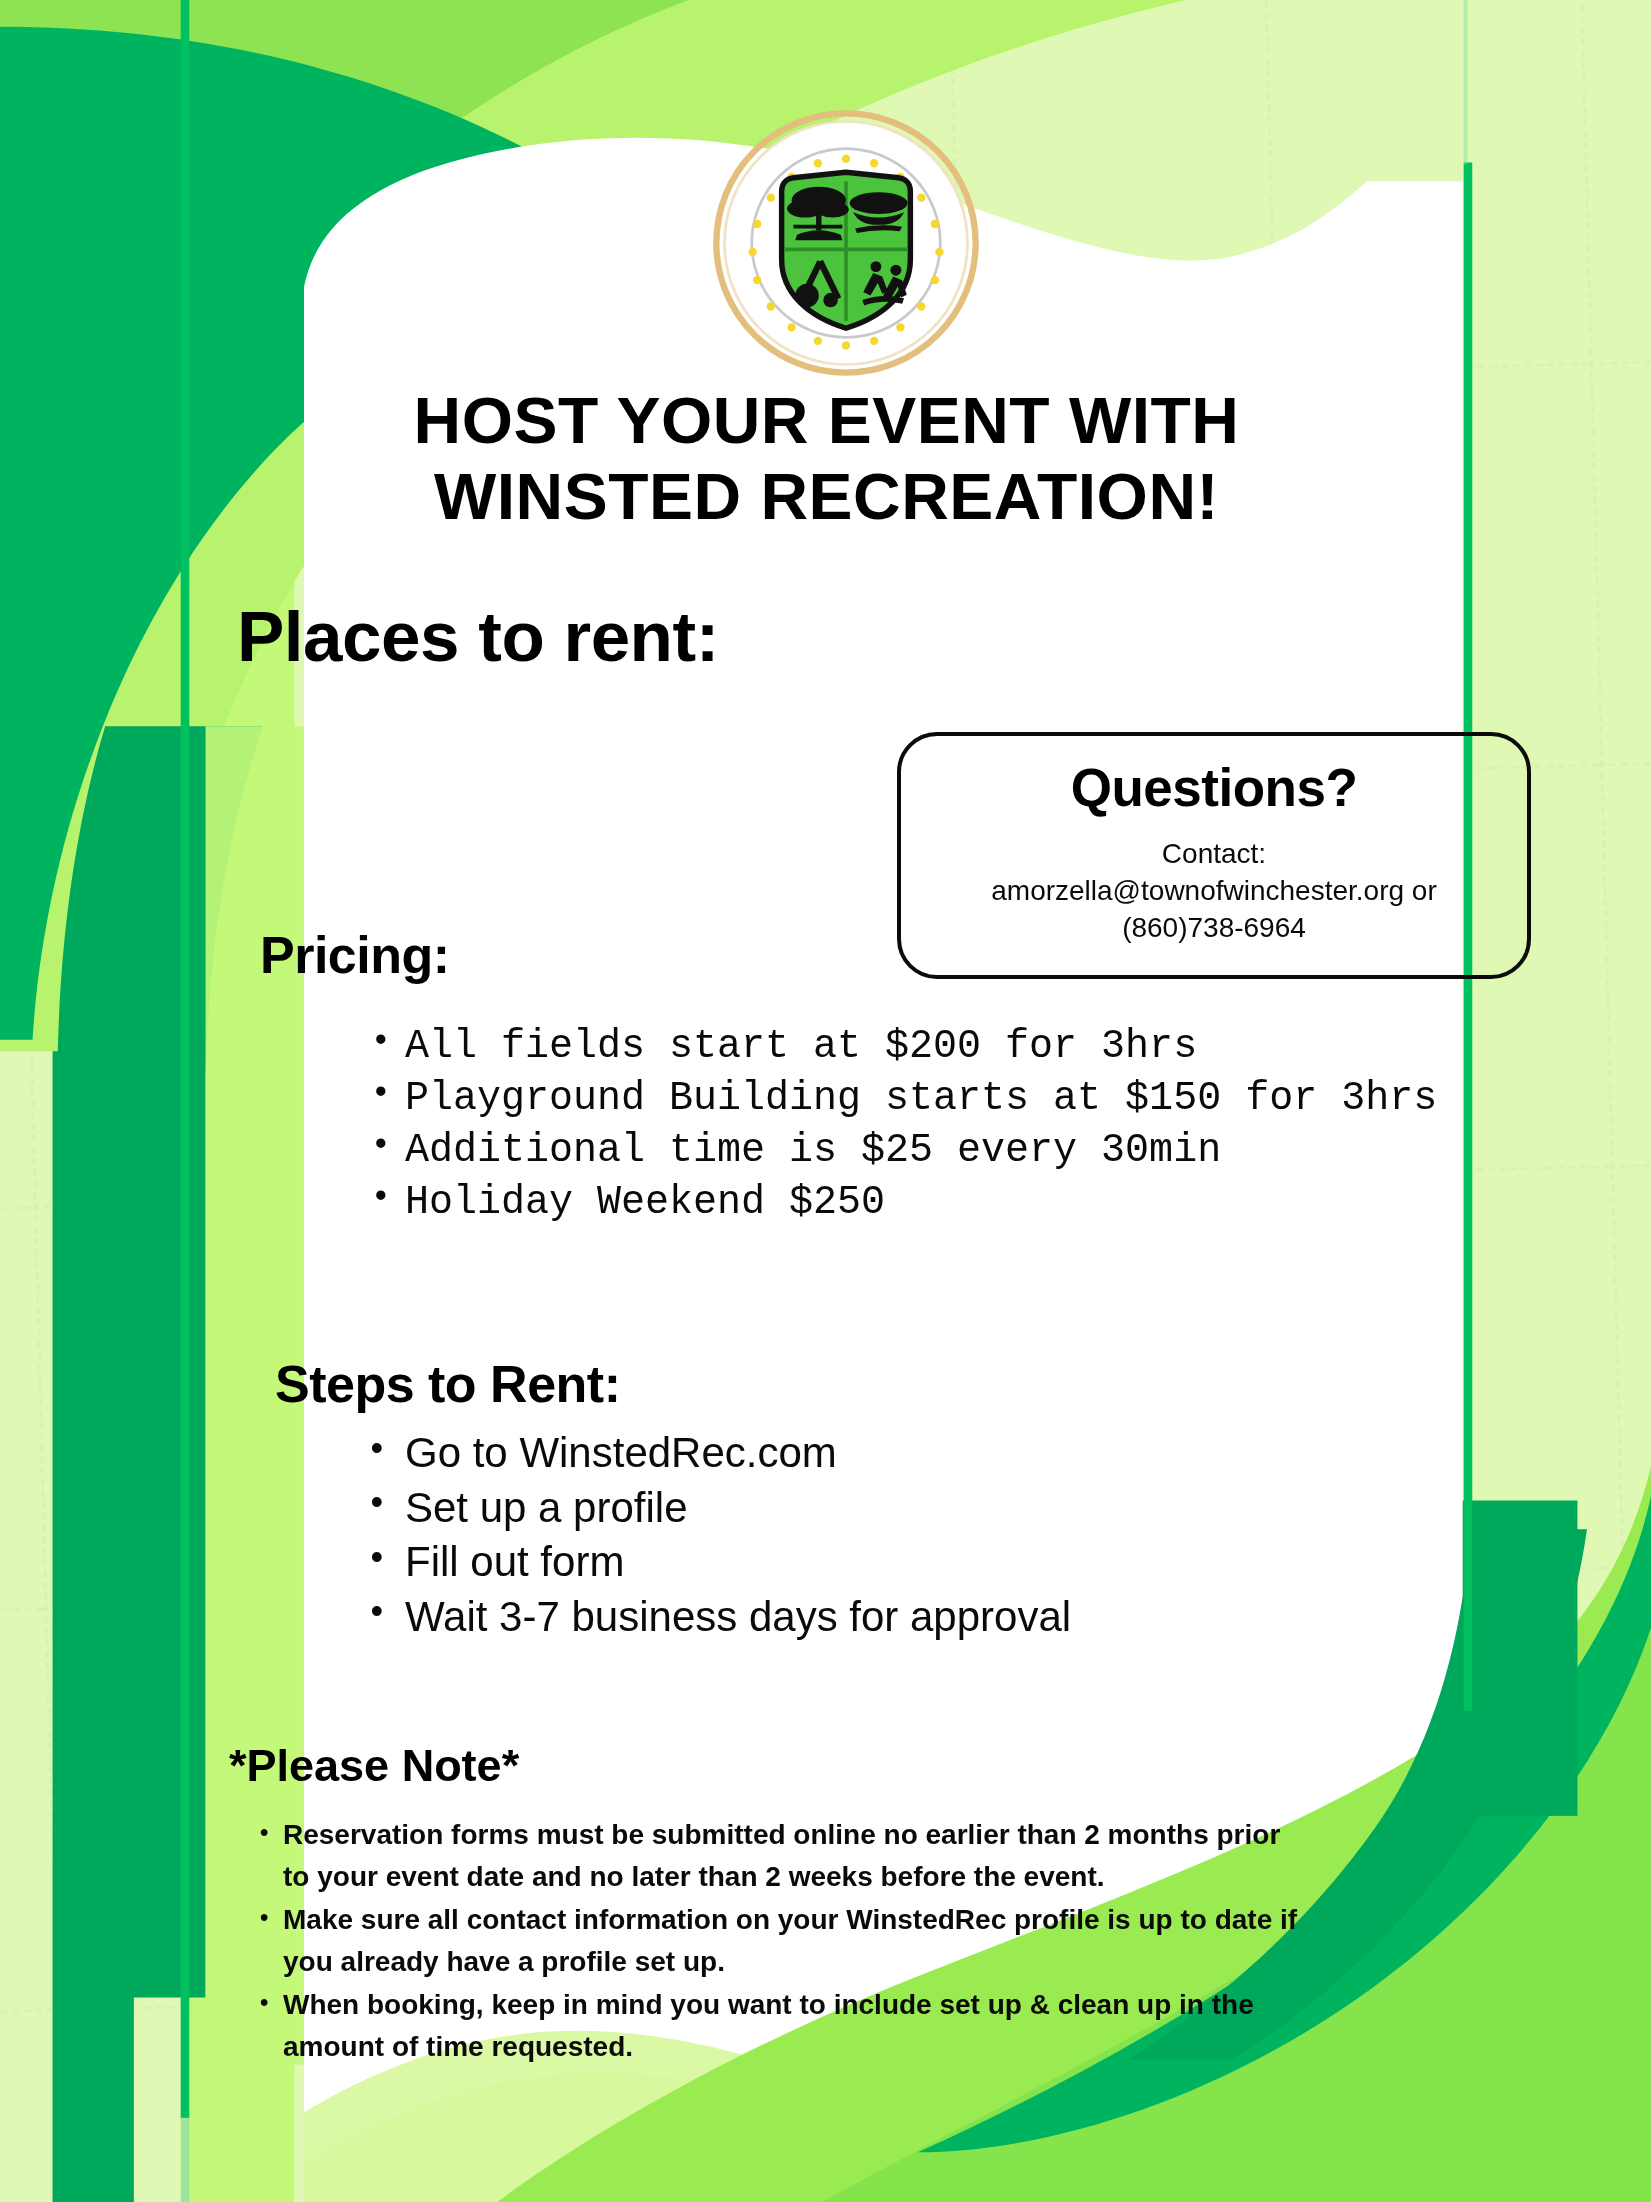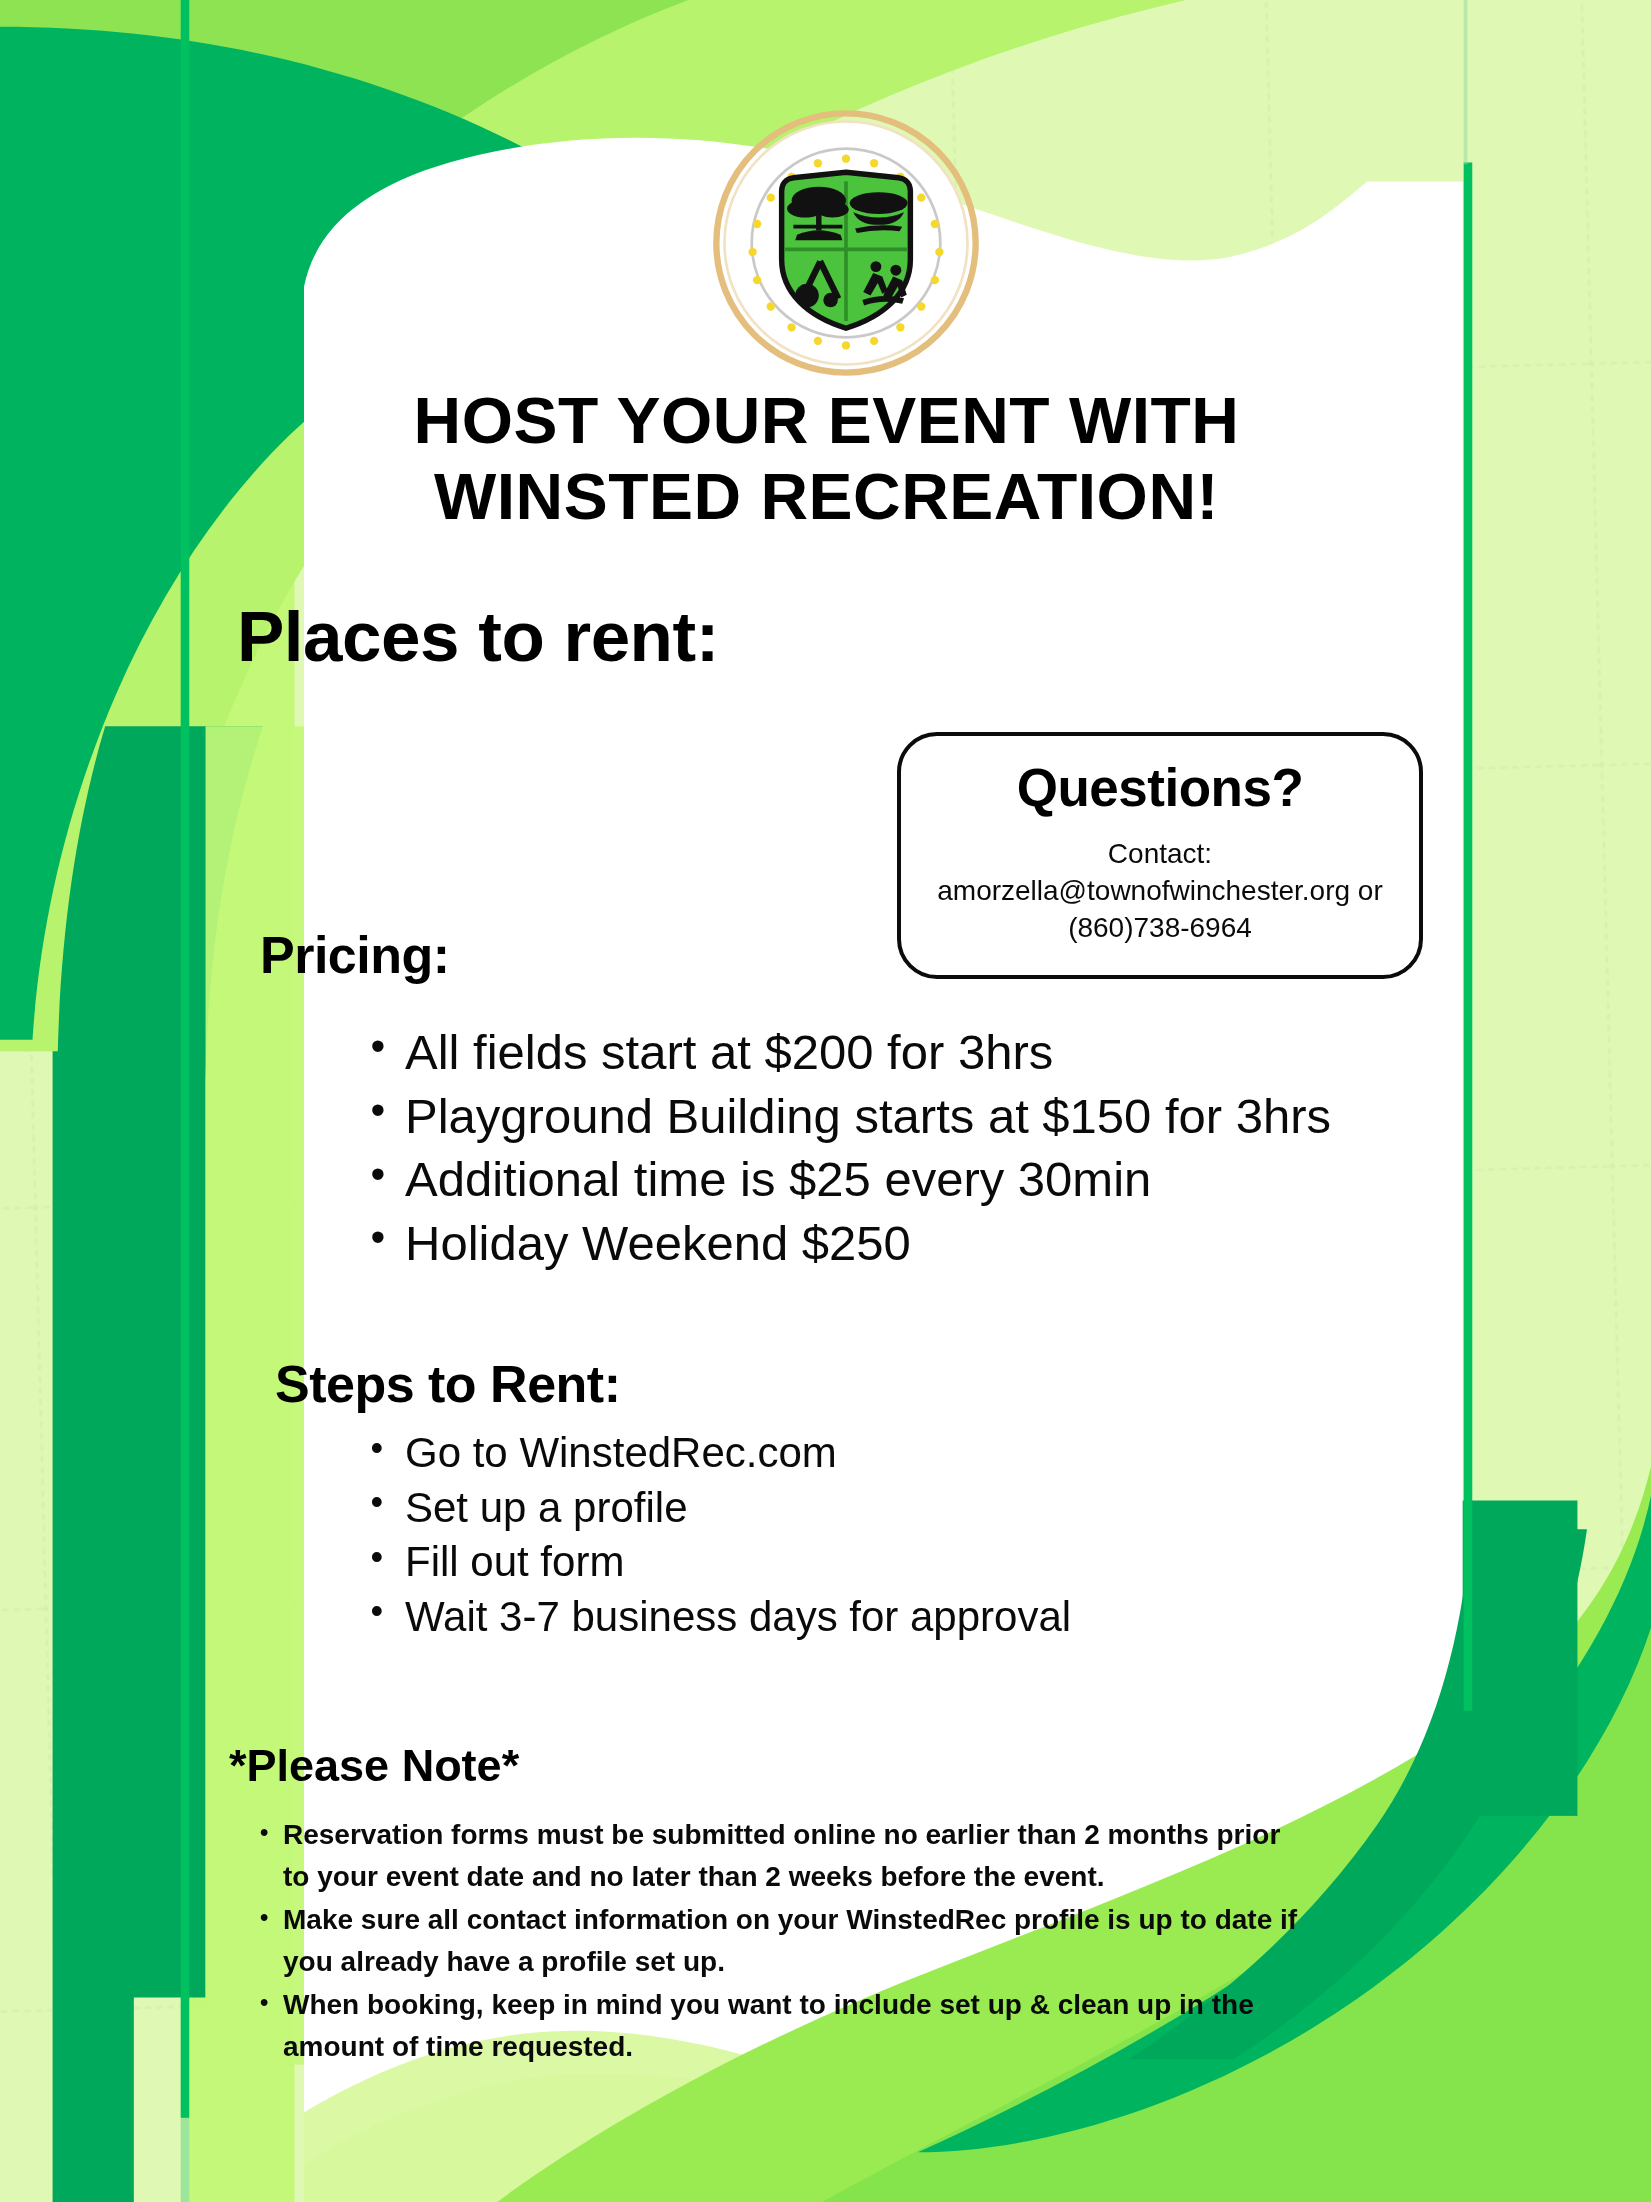--- a/index.html
+++ b/index.html
@@ -100,21 +100,21 @@
   .blist li::before {
     content: "\2022";
     position: absolute;
     left: 7.6px;
     top: -0.04em;
     font-size: 0.86em;
     line-height: inherit;
   }
 
   #list-places { left: 363px; top: 674px;  font-size: 42px; line-height: 1.265; }
-  #list-pricing{ left: 363px; top: 1021px; font-size: 49px; line-height: 1.30; }
+  #list-pricing{ left: 363px; top: 1021px; font-size: 40px; line-height: 1.30; font-family: Liberation Mono, monospace; }
   #list-steps  { left: 363px; top: 1426px; font-size: 42px; line-height: 1.30; }
 
   
   #list-notes {
     position: absolute;
     left: 258px;
     top: 1814px;
     width: 1051px;
     margin: 0;
     padding: 0;
@@ -136,21 +136,21 @@
     left: 1.9px;
     top: 0;
     font-size: 0.85em;
   }
 
   
   #qbox {
     position: absolute;
     left: 897px;
     top: 732px;
-    width: 526px;
+    width: 634px;
     height: 247px;
     border: 4.8px solid #0b0b0b;
     border-radius: 40px;
     background: transparent;
     box-sizing: border-box;
     text-align: center;
   }
   #qbox-title {
     font-family: "Liberation Sans Narrow", "Liberation Sans", sans-serif;
     font-weight: 700;

